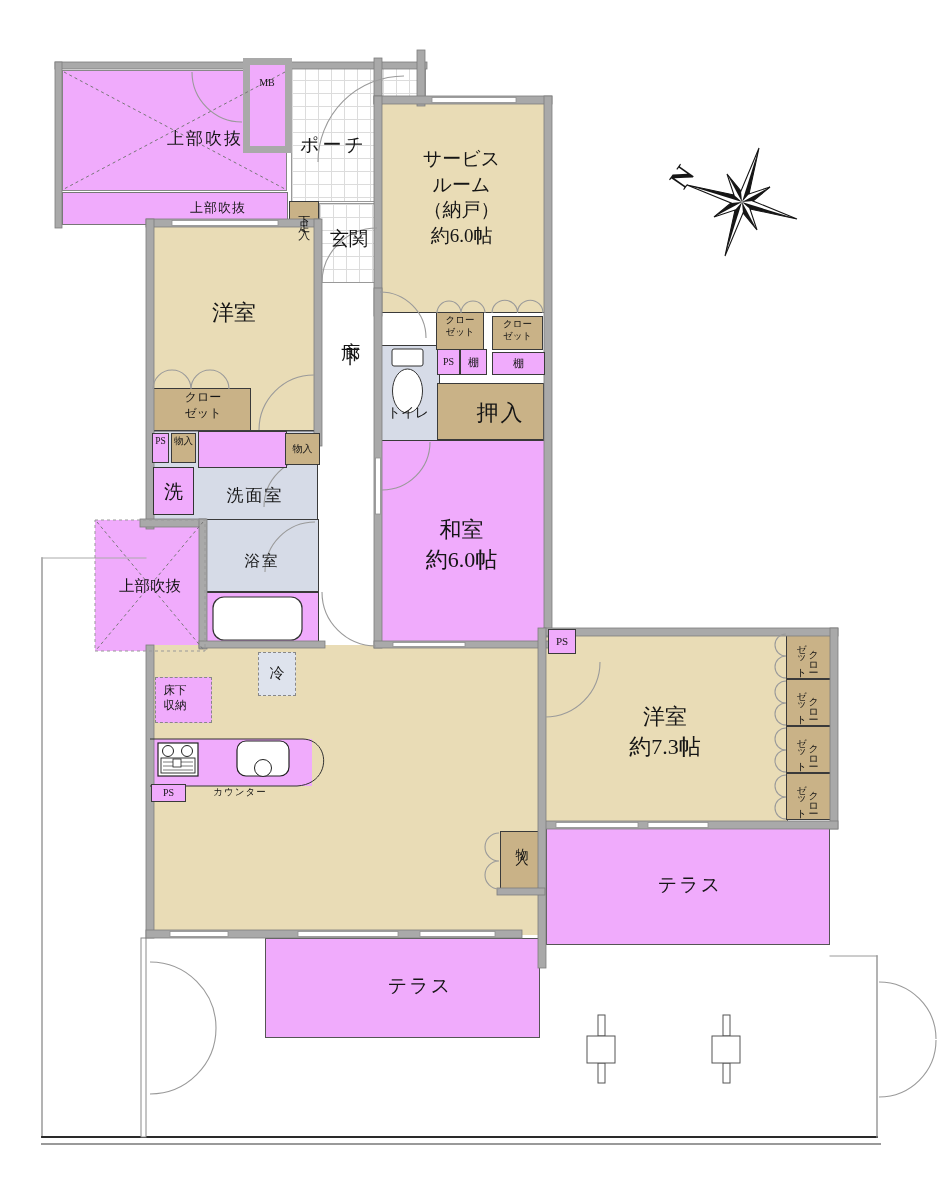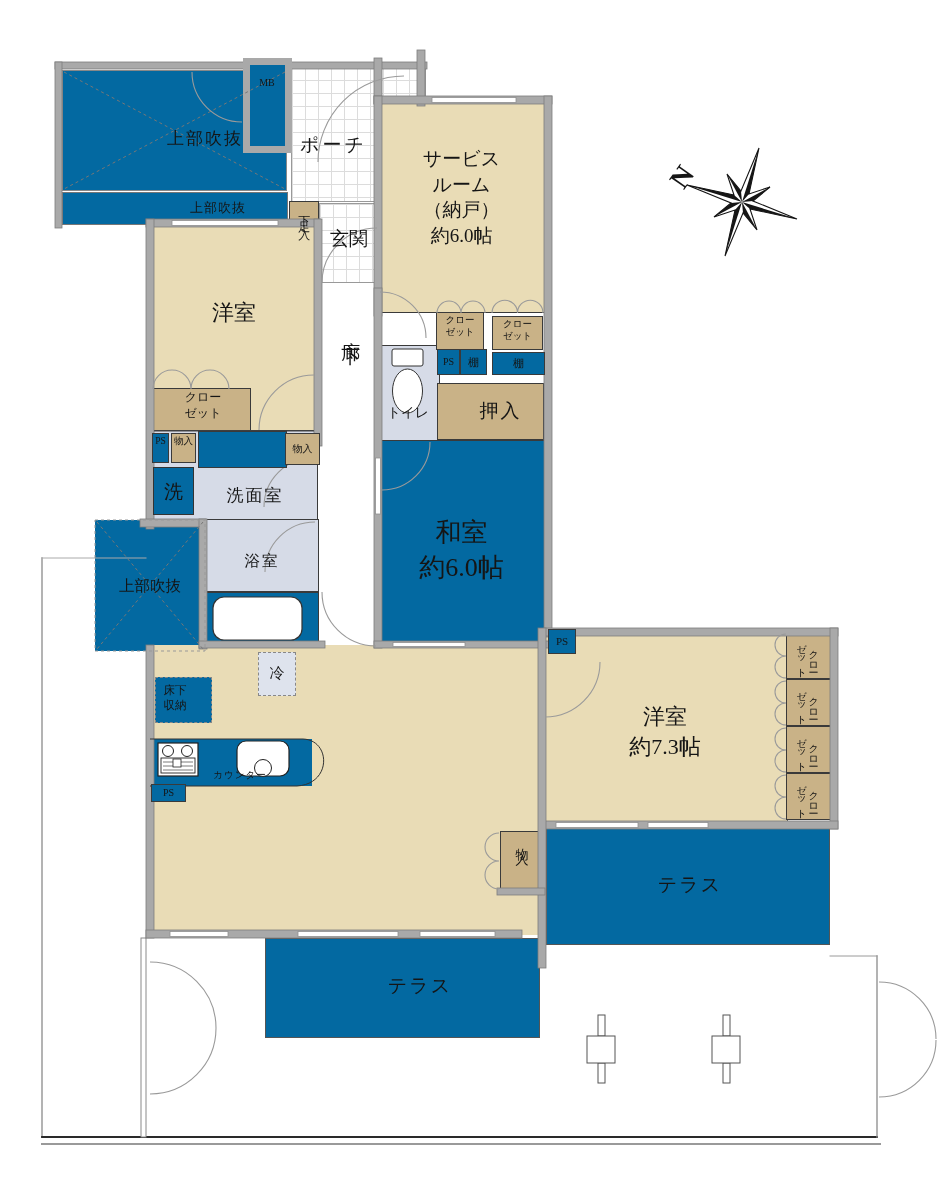--- a/index.html
+++ b/index.html
@@ -2,21 +2,21 @@
 <html><head>
 <meta charset="utf-8">
 <style>
   html,body{margin:0;padding:0;background:#fff;}
   .plan{position:relative;width:939px;height:1200px;background:#fff;overflow:hidden;
         font-family:"Liberation Serif","DejaVu Serif",serif;}
   .fill{position:absolute;box-sizing:border-box;}
   .tan{background:#e9dcb6;}
   .dk{background:#c9b287;}
   .wet{background:#d6dbe7;}
-  .wh{background:#0369a1;}
+  .wh{background:#f0abfc;}
   .b{border:1px solid #3a3a3a;}
   .b2{border:1px solid #666;}
   .dash{border:1.5px dashed #888;}
   .grid{background-color:#fff;
         background-image:linear-gradient(#dcdcdc 1px,transparent 1px),
                          linear-gradient(90deg,#dcdcdc 1px,transparent 1px);
         background-size:13px 13px;border:1px solid #999;}
   .l{position:absolute;color:#151515;text-align:center;line-height:1.35;}
   .vert{writing-mode:vertical-rl;text-orientation:mixed;}
   .stack{word-break:break-all;}
@@ -208,52 +208,52 @@
     <div>クロー</div>
       <div>ゼット</div>
   </div>
   <div class="l" style="left:492px;top:319px;width:51px;font-size:9.5px;line-height:1.25;">
     <div>クロー</div>
       <div>ゼット</div>
   </div>
   <div class="l wh" style="left:437px;top:349px;width:21px;height:24px;border:1px solid #3a3a3a;font-size:10px;line-height:24px;">PS</div>
   <div class="l wh" style="left:460px;top:349px;width:25px;height:24px;border:1px solid #3a3a3a;font-size:11px;line-height:24px;">棚</div>
   <div class="l wh" style="left:492px;top:352px;width:51px;height:21px;border:1px solid #3a3a3a;font-size:11px;line-height:21px;">棚</div>
-  <div class="l" style="left:437px;top:398px;width:127px;font-size:19px;letter-spacing:2px;">押入</div>
+  <div class="l" style="left:437px;top:398px;width:127px;font-size:22px;letter-spacing:2px;">押入</div>
 
   <div class="l wh stack" style="left:152px;top:433px;width:17px;height:30px;border:1px solid #3a3a3a;font-size:9.5px;line-height:1.2;padding-top:2px;box-sizing:border-box;">PS</div>
   <div class="l dk stack" style="left:171px;top:433px;width:25px;height:30px;border:1px solid #3a3a3a;font-size:9.5px;line-height:1.3;padding-top:1px;box-sizing:border-box;">物入</div>
   <div class="l wh" style="left:198px;top:431px;width:87px;height:35px;border:1px solid #3a3a3a;"></div>
   <div class="l dk" style="left:285px;top:433px;width:33px;height:30px;border:1px solid #3a3a3a;font-size:10px;line-height:30px;">物入</div>
   <div class="l wh" style="left:153px;top:467px;width:41px;height:48px;border:1.5px solid #333;font-size:19px;line-height:48px;box-sizing:border-box;">洗</div>
   <div class="l" style="left:200px;top:485px;width:110px;font-size:17px;letter-spacing:2px;">洗面室</div>
   <div class="l" style="left:205px;top:551px;width:114px;font-size:15.5px;letter-spacing:2px;">浴室</div>
   <div class="l" style="left:95px;top:576px;width:110px;font-size:15.5px;">上部吹抜</div>
 
-  <div class="l" style="left:378px;top:515px;width:167px;font-size:26px;">
+  <div class="l" style="left:378px;top:515px;width:167px;font-size:22px;">
     <div>和室</div>
     <div>約6.0帖</div>
   </div>
   <div class="l wh" style="left:548px;top:629px;width:26px;height:23px;border:1px solid #3a3a3a;font-size:11px;line-height:23px;">PS</div>
 
   <div class="l" style="left:545px;top:702px;width:240px;font-size:22px;">
     <div>洋室</div>
     <div>約7.3帖</div>
   </div>
   <div class="l vert" style="left:795px;top:637px;height:36px;font-size:10px;line-height:12px;letter-spacing:0.5px;">クローゼット</div>
   <div class="l vert" style="left:795px;top:684px;height:36px;font-size:10px;line-height:12px;letter-spacing:0.5px;">クローゼット</div>
   <div class="l vert" style="left:795px;top:731px;height:36px;font-size:10px;line-height:12px;letter-spacing:0.5px;">クローゼット</div>
   <div class="l vert" style="left:795px;top:778px;height:36px;font-size:10px;line-height:12px;letter-spacing:0.5px;">クローゼット</div>
 
   <div class="l" style="left:258px;top:663px;width:38px;font-size:15px;">冷</div>
   <div class="l" style="left:155px;top:683px;width:40px;font-size:11.5px;line-height:1.3;">
     <div>床下</div>
       <div>収納</div>
   </div>
-  <div class="l" style="left:195px;top:769px;width:90px;font-size:9.5px;letter-spacing:1px;">カウンター</div>
+  <div class="l" style="left:195px;top:786px;width:90px;font-size:9.5px;letter-spacing:1px;">カウンター</div>
   <div class="l wh" style="left:151px;top:784px;width:33px;height:16px;border:1px solid #3a3a3a;font-size:10px;line-height:16px;">PS</div>
   <div class="l" style="left:167px;top:390px;width:72px;font-size:12px;line-height:1.3;">
     <div>クロー</div>
       <div>ゼット</div>
   </div>
 
   <div class="l vert" style="left:513px;top:838px;font-size:13px;letter-spacing:4px;">物入</div>
 
   <div class="l" style="left:620px;top:872px;width:140px;font-size:19px;letter-spacing:2px;">テラス</div>
   <div class="l" style="left:350px;top:973px;width:140px;font-size:19px;letter-spacing:2px;">テラス</div>

